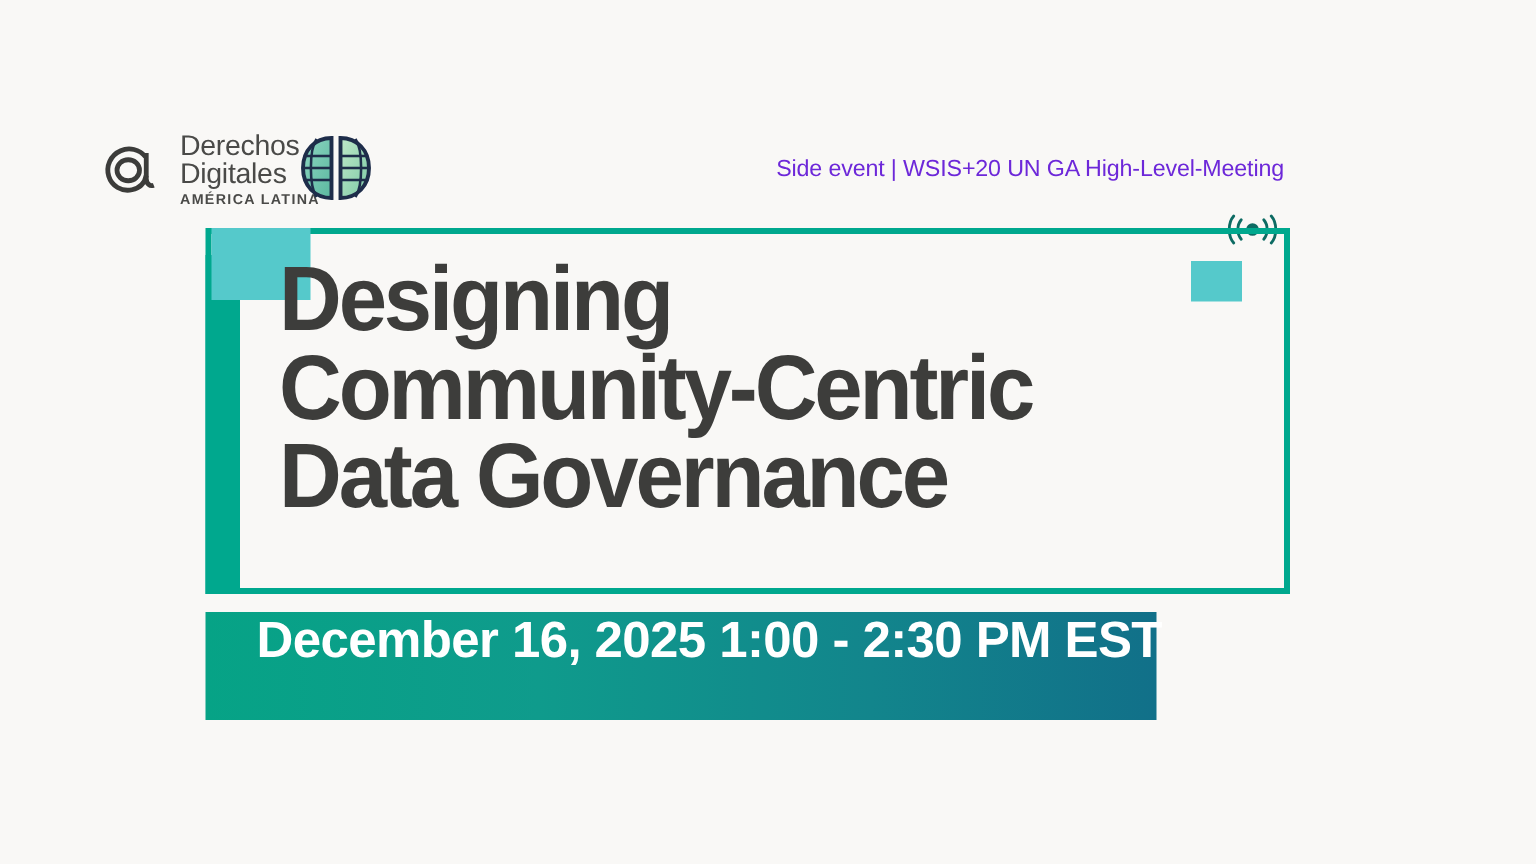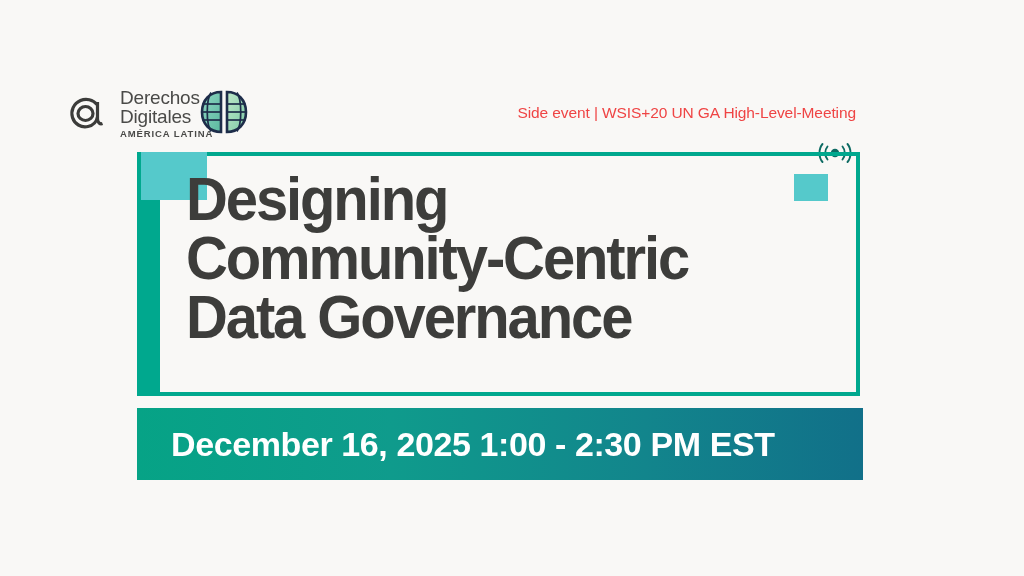--- a/index.html
+++ b/index.html
@@ -79,21 +79,21 @@
     transform-origin: left center;
     white-space: nowrap;
   }
 
   
   .side-event {
     position: absolute;
     right: 58px;
     top: 60px;
     font-size: 15.5px;
-    color: #ef4444;
+    color: #6d28d9;
     letter-spacing: -0.1px;
     white-space: nowrap;
     text-align: right;
   }
   .session-row {
     position: absolute;
     right: 58px;
     top: 98px;
     display: flex;
     align-items: center;
@@ -157,25 +157,25 @@
     transform: scaleX(0.95);
     transform-origin: left top;
   }
   .title-text .tline { display: block; white-space: nowrap; }
 
   
   .date-banner {
     position: absolute;
     left: 137px;
     top: 408px;
-    width: 726px;
+    width: 634px;
     height: 72px;
     background: linear-gradient(90deg, #06a386 0%, #0f9b8c 35%, #12858c 70%, #117089 100%);
     display: flex;
-    align-items: center;
+    align-items: flex-start;
   }
   .date-text {
     margin-left: 34px;
     color: #ffffff;
     font-size: 34px;
     font-weight: 700;
     letter-spacing: -0.4px;
     white-space: nowrap;
   }
 </style>

